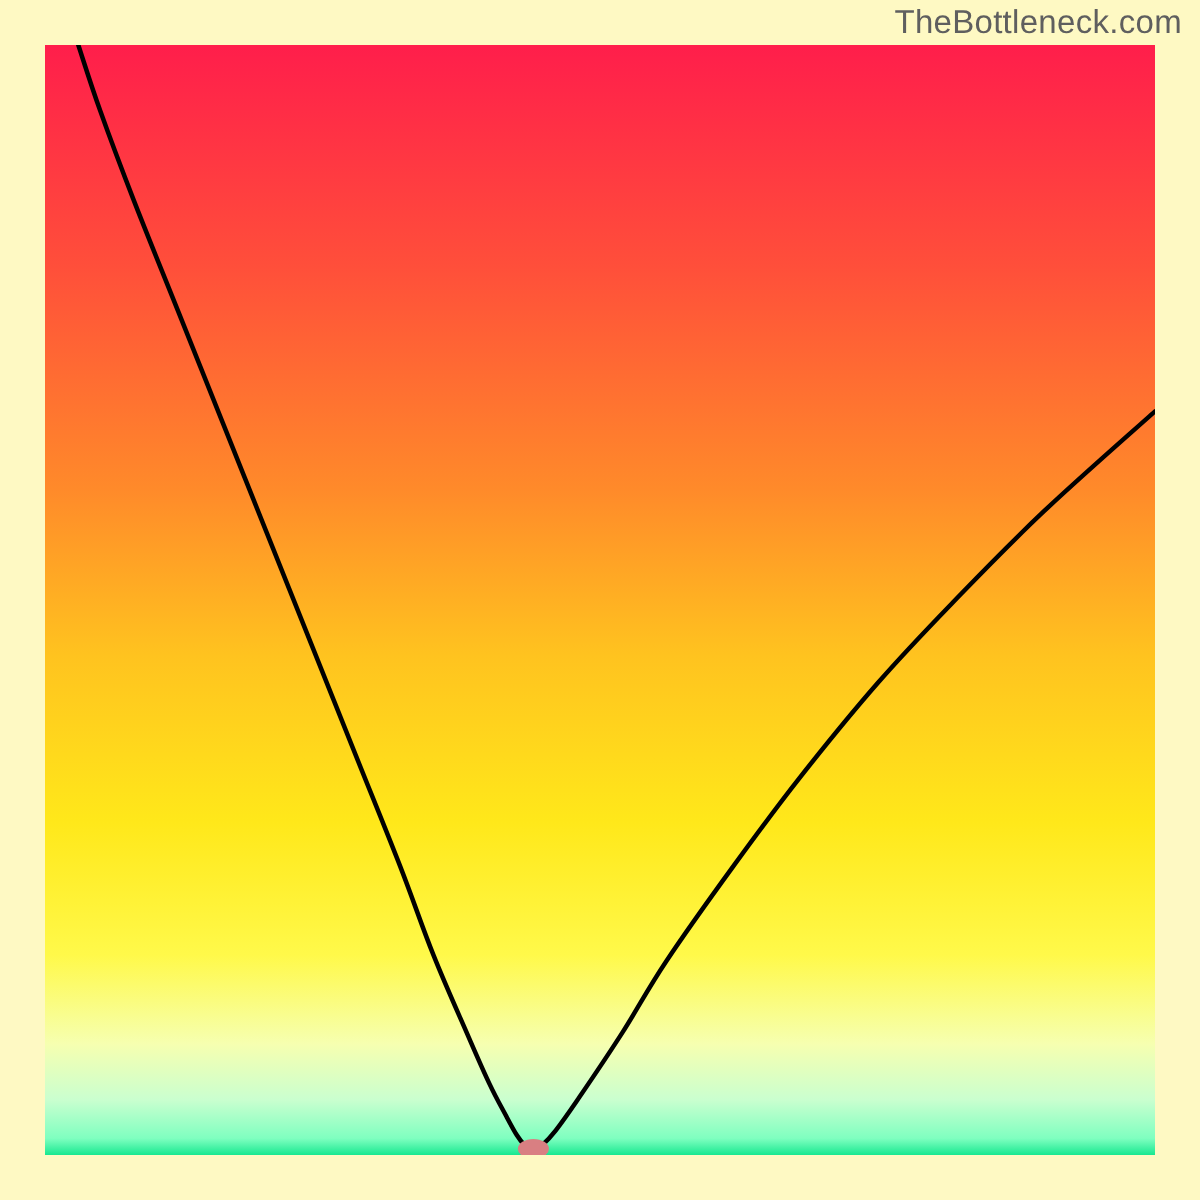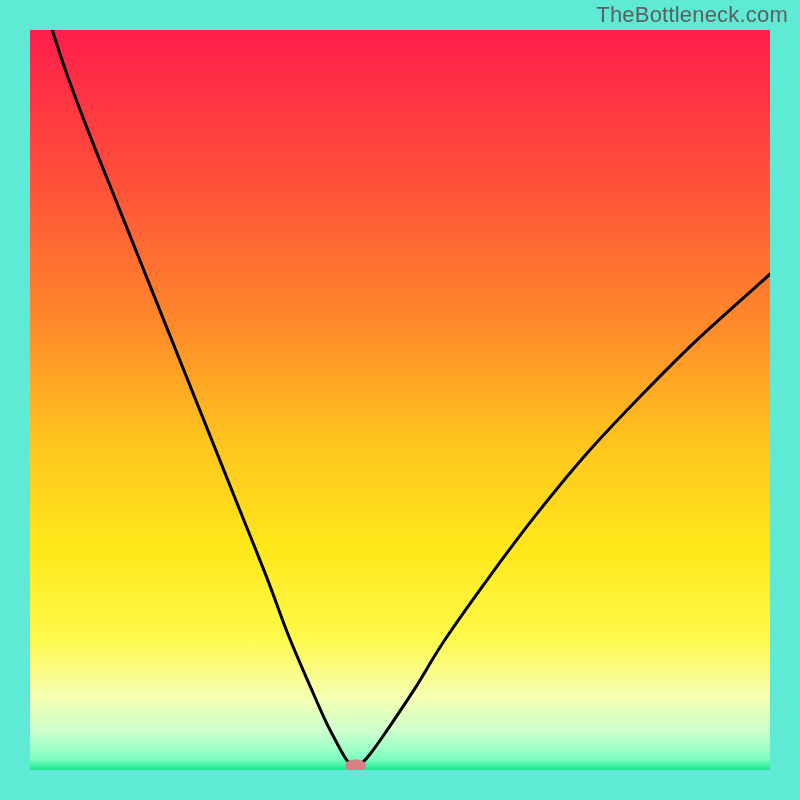--- a/index.html
+++ b/index.html
@@ -8,21 +8,21 @@
     width: 800px;
     height: 800px;
     background: #000;
     overflow: hidden;
     font-family: Arial, Helvetica, sans-serif;
   }
   .frame {
     position: relative;
     width: 800px;
     height: 800px;
-    background: #5eead4;
+    background: #fef9c3;
   }
   .watermark {
     position: absolute;
     top: 2px;
     right: 12px;
     color: #5f5f5f;
     font-size: 22px;
     font-weight: 500;
     letter-spacing: 0.2px;
     z-index: 10;

